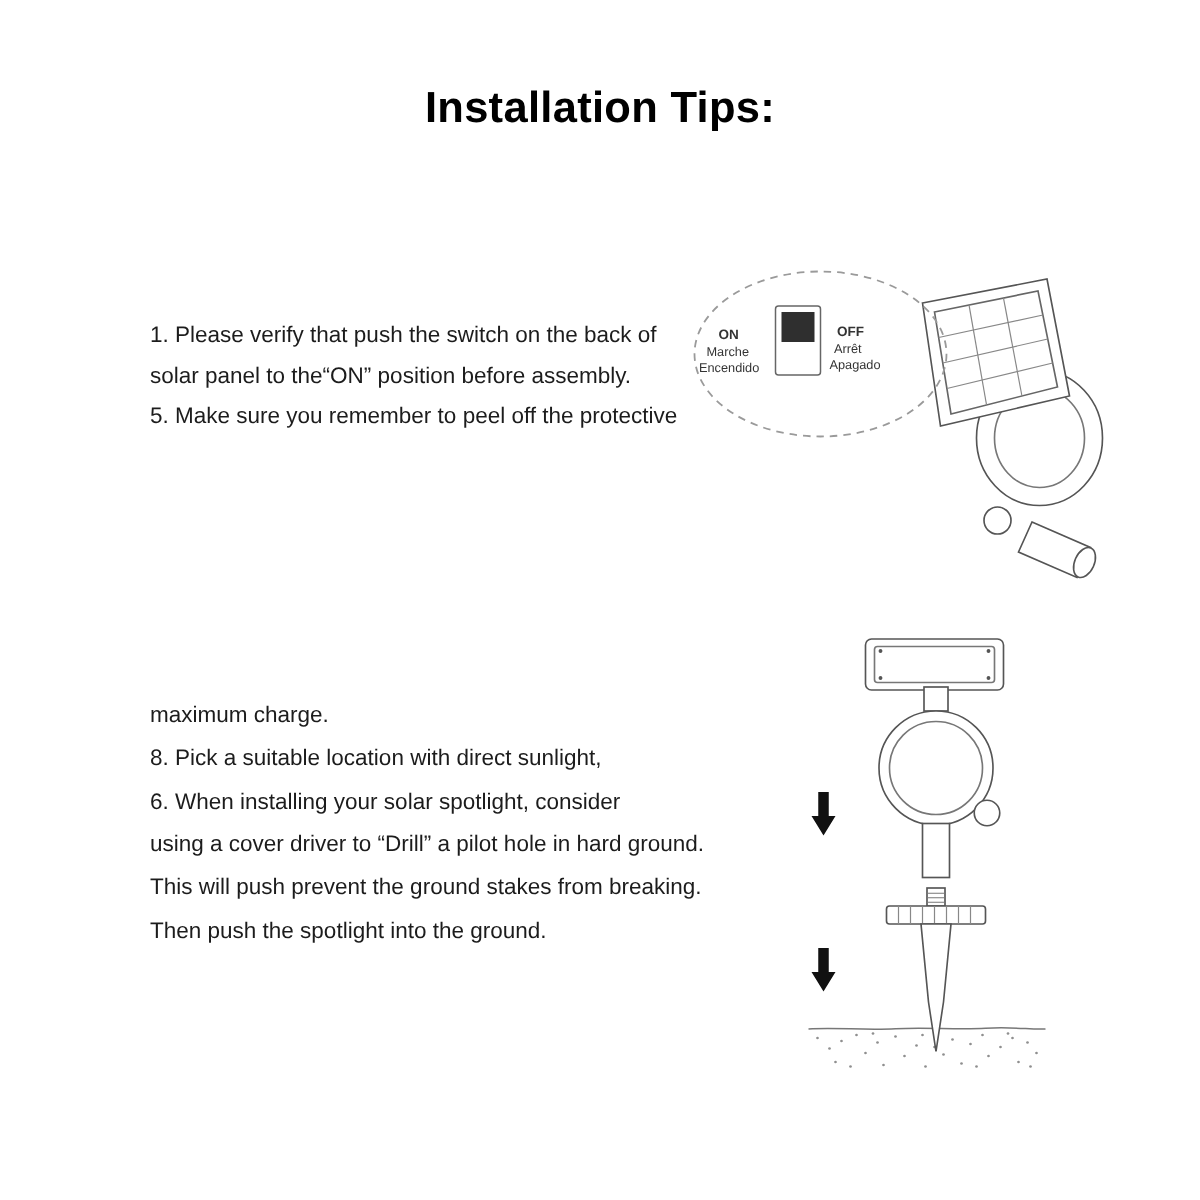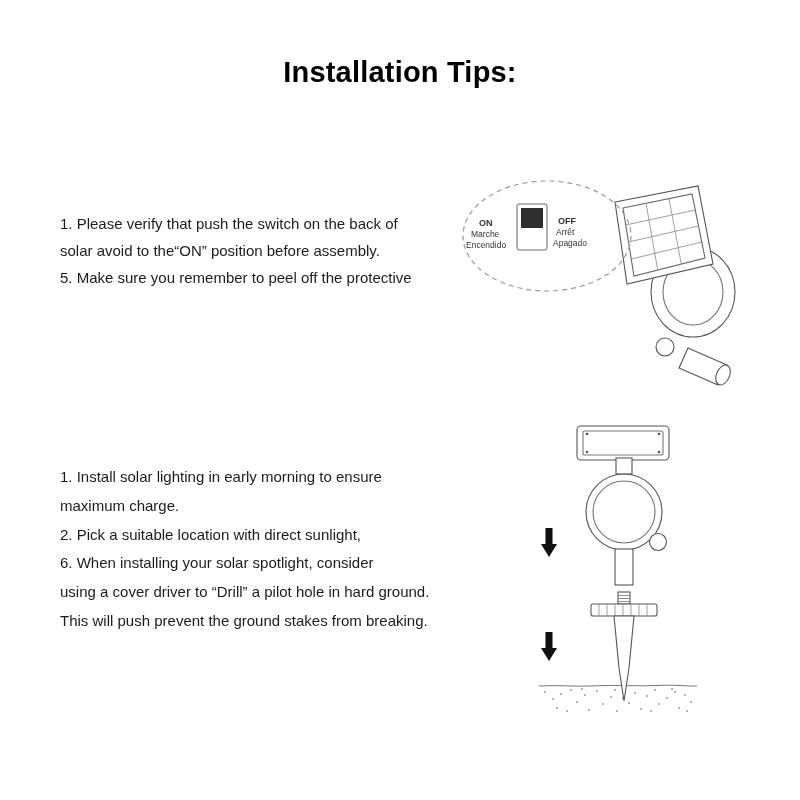--- a/index.html
+++ b/index.html
@@ -6,40 +6,40 @@
   .page {
     position:relative; width:800px; height:800px; background:#ffffff;
     font-family:"Liberation Sans", sans-serif; color:#1a1a1a; overflow:hidden;
   }
   .title {
     position:absolute; top:56px; left:0; width:800px; margin:0;
     text-align:center; font-size:29px; font-weight:bold; color:#000;
     letter-spacing:0.2px;
   }
   .tips { position:absolute; left:60px; font-size:15px; color:#1c1c1c; }
-  .tips .line { white-space:nowrap; }
+  .tips .line { white-space:nowrap;margin-left:40px; }
   .tips1 { top:210px; }
   .tips1 .line { line-height:27px; }
   .tips2 { top:463px; }
   .tips2 .line { line-height:28.8px; }
   .illu { position:absolute; }
   .illu1 { left:455px; top:172px; }
   .illu2 { left:527px; top:418px; }
   svg text { font-family:"Liberation Sans", sans-serif; fill:#333; }
 </style>
 </head>
 <body>
 
 <div class="page">
 
   <h1 class="title">Installation Tips:</h1>
 
   <div class="tips tips1">
     <div class="line">1. Please verify that push the switch on the back of</div>
-    <div class="line">solar avoid to the“ON” position before assembly.</div>
+    <div class="line">solar panel to the“ON” position before assembly.</div>
     <div class="line">5. Make sure you remember to peel off the protective</div>
   </div>
 
   <svg class="illu illu1" viewBox="0 0 310 230" width="310" height="230">
 
     <g stroke="#555" fill="#ffffff" stroke-width="1.1">
 
       <ellipse cx="238" cy="120" rx="42" ry="45"></ellipse>
       <ellipse cx="238" cy="120" rx="30" ry="33" fill="none" stroke="#777"></ellipse>
 
@@ -66,26 +66,26 @@
       <text x="24" y="54" font-size="9" font-weight="bold">ON</text>
       <text x="16" y="65" font-size="8.5">Marche</text>
       <text x="11" y="76" font-size="8.5">Encendido</text>
       <text x="103" y="52" font-size="9" font-weight="bold">OFF</text>
       <text x="101" y="63" font-size="8.5">Arrêt</text>
       <text x="98" y="74" font-size="8.5">Apagado</text>
     </g>
   </svg>
 
   <div class="tips tips2">
-    <div class="line">1. Install solar lighting in early morning to ensure</div>
     <div class="line">maximum charge.</div>
-    <div class="line">2. Pick a suitable location with direct sunlight,</div>
+    <div class="line">8. Pick a suitable location with direct sunlight,</div>
     <div class="line">6. When installing your solar spotlight, consider</div>
     <div class="line">using a cover driver to “Drill” a pilot hole in hard ground.</div>
     <div class="line">This will push prevent the ground stakes from breaking.</div>
+    <div class="line">Then push the spotlight into the ground.</div>
   </div>
 
   <svg class="illu illu2" viewBox="0 0 180 312" width="180" height="312">
 
     <g stroke="#555" fill="#ffffff" stroke-width="1.1">
       <rect x="50" y="8" width="92" height="34" rx="4"></rect>
       <rect x="56" y="13" width="80" height="24" rx="2" fill="none" stroke="#777"></rect>
       <circle cx="60" cy="16" r="1.3" fill="#555" stroke="none"></circle>
       <circle cx="132" cy="16" r="1.3" fill="#555" stroke="none"></circle>
       <circle cx="60" cy="34" r="1.3" fill="#555" stroke="none"></circle>

